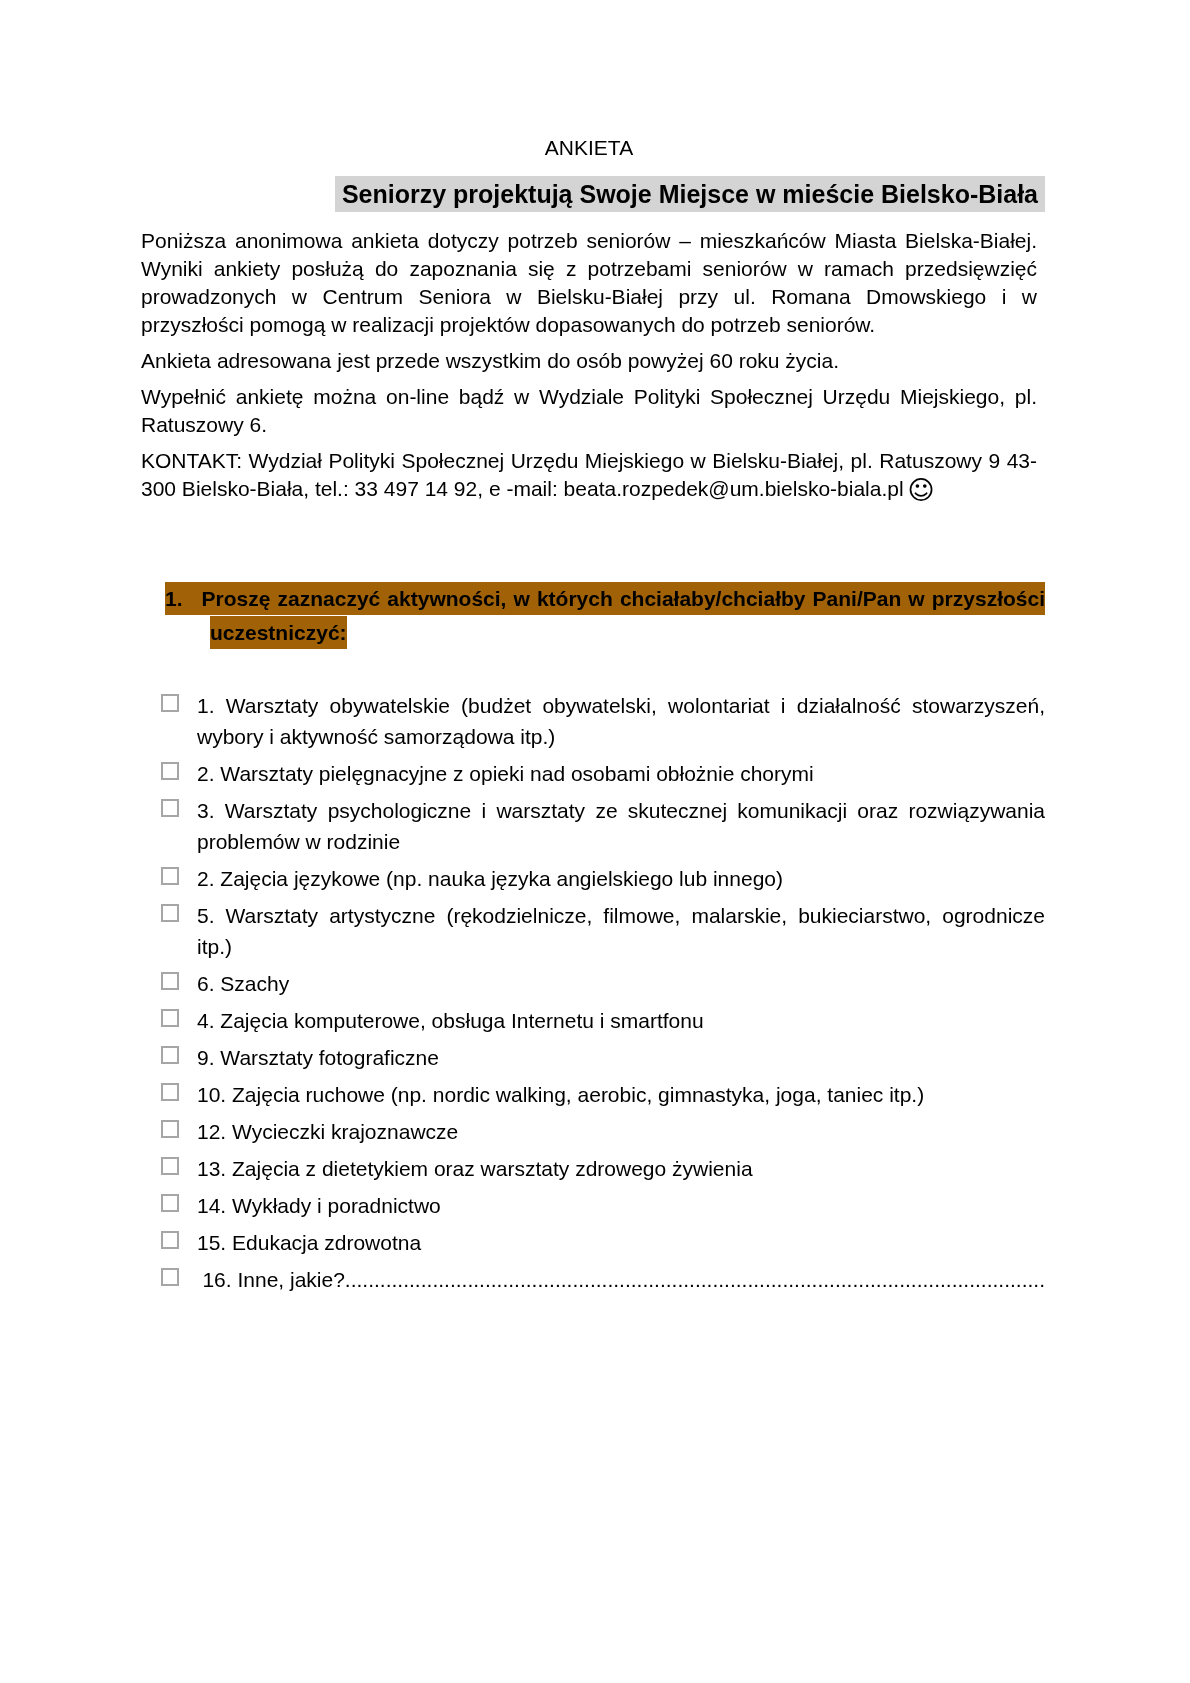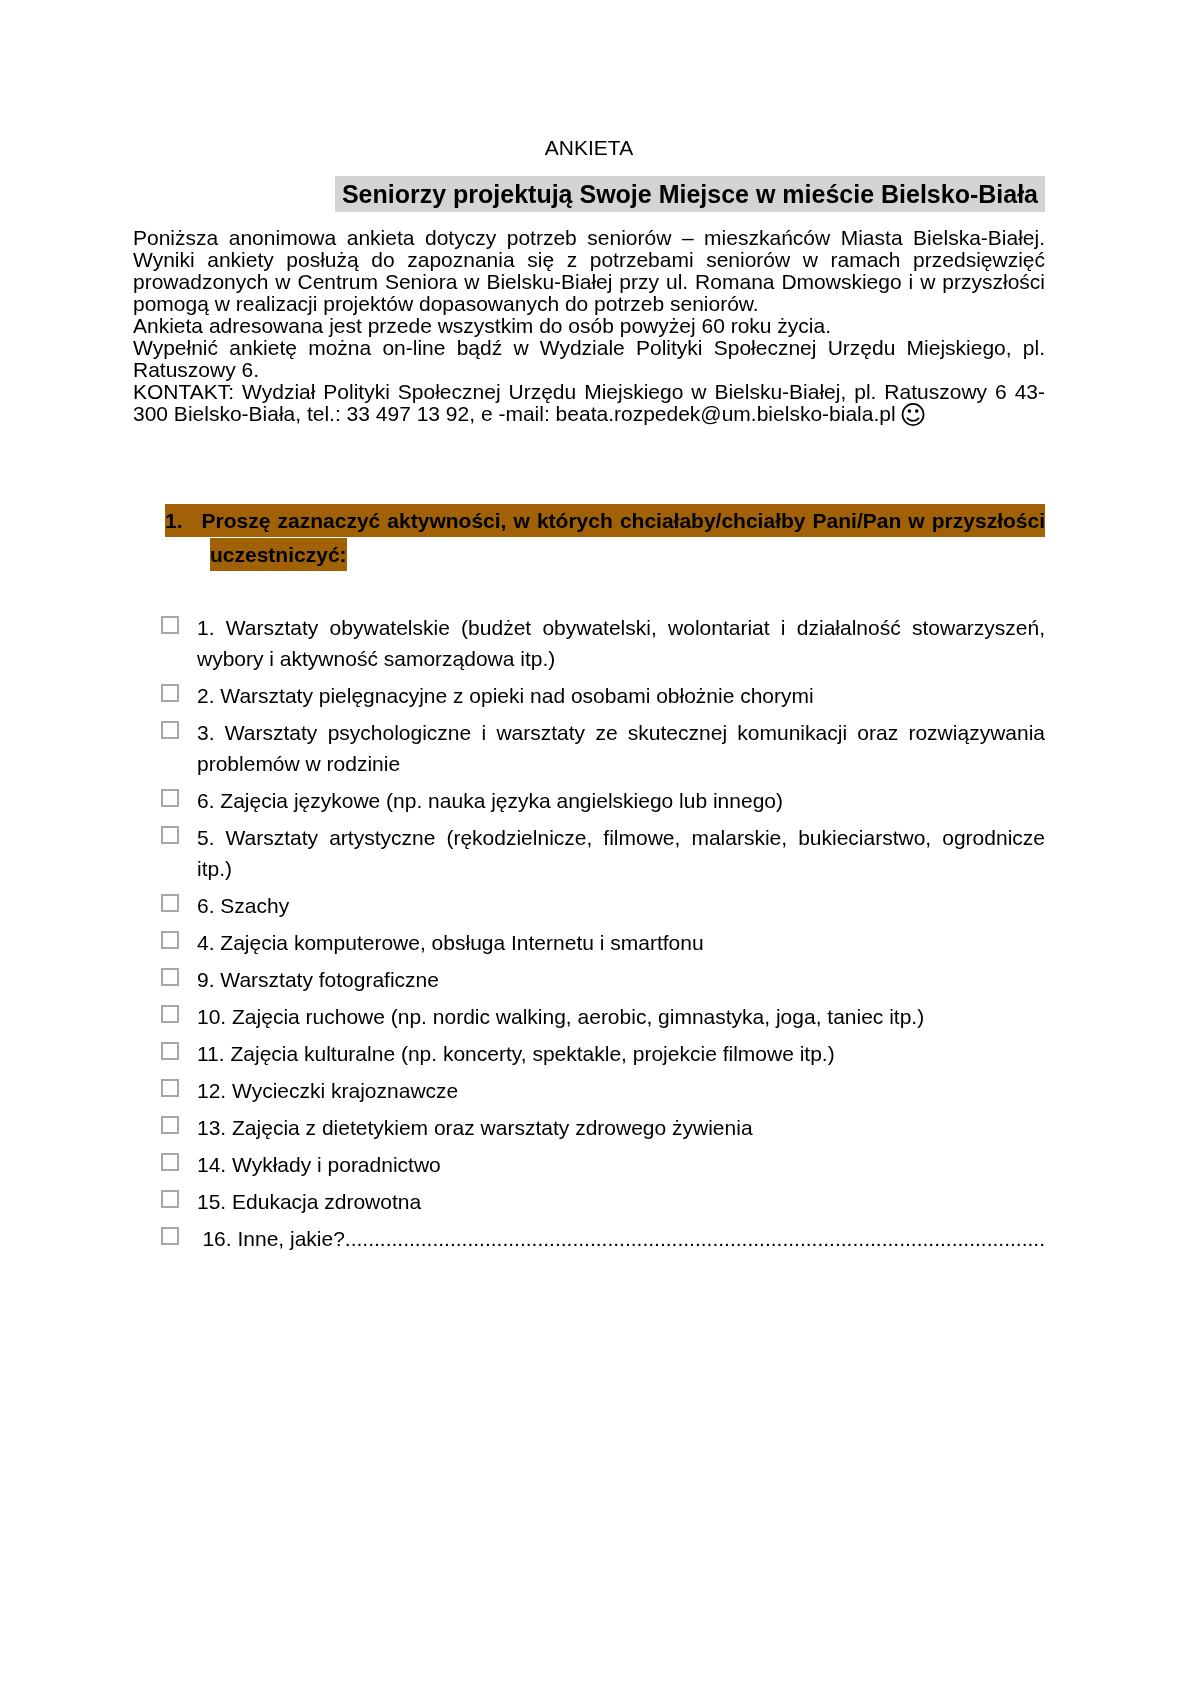--- a/index.html
+++ b/index.html
@@ -26,22 +26,22 @@
     font-weight: bold;
     line-height: 30px;
     margin: 0 0 18px 0;
   }
   .heading-hl {
     background: #d4d4d4;
     padding: 4px 7px;
   }
   .body-p {
     font-size: 21px;
-    line-height: 22px;
-    margin: 0;
+    line-height: 28px;
+    margin: 8px;
   }
   .justify { text-align: justify; }
   .smiley {
     font-size: 26px;
     font-family: "DejaVu Sans", sans-serif;
     vertical-align: -3px;
     padding-left: 4px;
   }
   .question {
     font-size: 21px;
@@ -90,35 +90,34 @@
 
   <div class="doc-title">ANKIETA</div>
 
   <div class="doc-heading">
     <span class="heading-hl">Seniorzy projektują Swoje Miejsce w mieście Bielsko-Biała</span>
   </div>
 
   <p class="body-p justify">Poniższa anonimowa ankieta dotyczy potrzeb seniorów – mieszkańców Miasta Bielska-Białej. Wyniki ankiety posłużą do zapoznania się z potrzebami seniorów w ramach przedsięwzięć prowadzonych w Centrum Seniora w Bielsku-Białej przy ul. Romana Dmowskiego i w przyszłości pomogą w realizacji projektów dopasowanych do potrzeb seniorów.</p>
   <p class="body-p">Ankieta adresowana jest przede wszystkim do osób powyżej 60 roku życia.</p>
   <p class="body-p justify">Wypełnić ankietę można on-line bądź w Wydziale Polityki Społecznej Urzędu Miejskiego, pl. Ratuszowy 6.</p>
-  <p class="body-p justify"><span>KONTAKT: Wydział Polityki Społecznej Urzędu Miejskiego w Bielsku-Białej, pl. Ratuszowy 6 43-300 Bielsko-Biała, tel.: 33 497 13 92, e -mail:</span> <span>beata.rozpedek@um.bielsko-biala.pl</span><span class="smiley">☺</span></p>
+  <p class="body-p justify"><span>KONTAKT: Wydział Polityki Społecznej Urzędu Miejskiego w Bielsku-Białej, pl. Ratuszowy 9 43-300 Bielsko-Biała, tel.: 33 497 14 92, e -mail:</span> <span>beata.rozpedek@um.bielsko-biala.pl</span><span class="smiley">☺</span></p>
 
   <div class="question"><span class="q-hl"><span>1.</span><span class="q-gap"> </span><span>Proszę zaznaczyć aktywności, w których chciałaby/chciałby Pani/Pan w przyszłości uczestniczyć:</span></span></div>
 
   <div class="options">
     <div class="item"><span class="checkbox"></span><span>1. Warsztaty obywatelskie (budżet obywatelski, wolontariat i działalność stowarzyszeń, wybory i aktywność samorządowa itp.)</span></div>
     <div class="item"><span class="checkbox"></span><span>2. Warsztaty pielęgnacyjne z opieki nad osobami obłożnie chorymi</span></div>
     <div class="item"><span class="checkbox"></span><span>3. Warsztaty psychologiczne i warsztaty ze skutecznej komunikacji oraz rozwiązywania problemów w rodzinie</span></div>
-    <div class="item"><span class="checkbox"></span><span>6. Zajęcia językowe (np. nauka języka angielskiego lub innego)</span></div>
+    <div class="item"><span class="checkbox"></span><span>2. Zajęcia językowe (np. nauka języka angielskiego lub innego)</span></div>
     <div class="item"><span class="checkbox"></span><span>5. Warsztaty artystyczne (rękodzielnicze, filmowe, malarskie, bukieciarstwo, ogrodnicze itp.)</span></div>
     <div class="item"><span class="checkbox"></span><span>6. Szachy</span></div>
     <div class="item"><span class="checkbox"></span><span>4. Zajęcia komputerowe, obsługa Internetu i smartfonu</span></div>
     <div class="item"><span class="checkbox"></span><span>9. Warsztaty fotograficzne</span></div>
     <div class="item"><span class="checkbox"></span><span>10. Zajęcia ruchowe (np. nordic walking, aerobic, gimnastyka, joga, taniec itp.)</span></div>
-    <div class="item"><span class="checkbox"></span><span>11. Zajęcia kulturalne (np. koncerty, spektakle, projekcie filmowe itp.)</span></div>
     <div class="item"><span class="checkbox"></span><span>12. Wycieczki krajoznawcze</span></div>
     <div class="item"><span class="checkbox"></span><span>13. Zajęcia z dietetykiem oraz warsztaty zdrowego żywienia</span></div>
     <div class="item"><span class="checkbox"></span><span>14. Wykłady i poradnictwo</span></div>
     <div class="item"><span class="checkbox"></span><span>15. Edukacja zdrowotna</span></div>
     <div class="item item-nowrap"><span class="checkbox"></span><span>16. Inne, jakie?</span><span>........................................................................................................................</span></div>
   </div>
 
 </div>
 
 </body></html>

